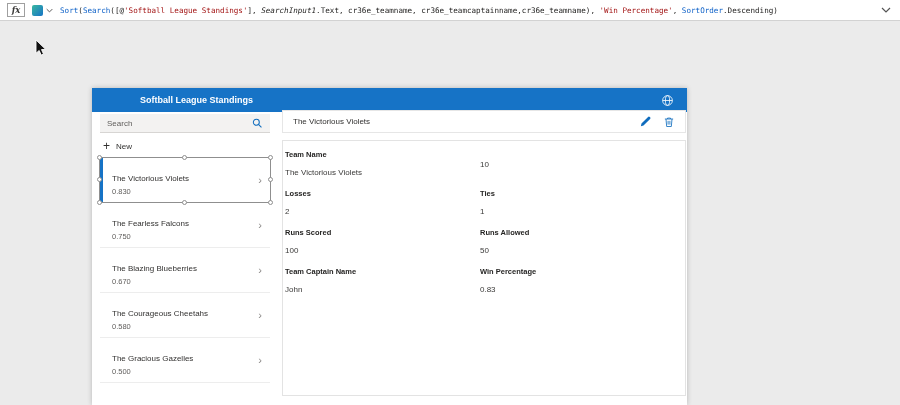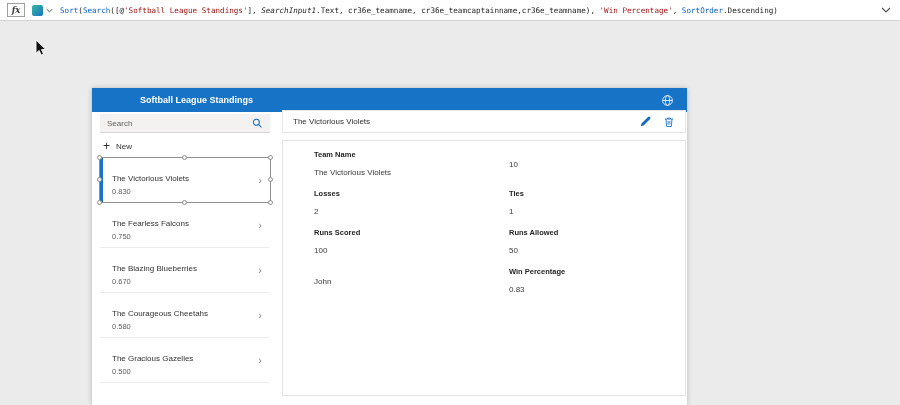--- a/index.html
+++ b/index.html
@@ -61,21 +61,21 @@
   .h-bl{left:-3px;bottom:-3px}.h-bc{left:calc(50% - 3px);bottom:-3px}.h-br{right:-3px;bottom:-3px}
 
   
   .detail-titlebar { position:absolute; left:190px; top:22px; width:404px; height:23px;
                      background:#fff; border:1px solid #e6e6e6; display:flex;
                      align-items:center; gap:12px; padding:0 10px; }
   .dtitle { flex:1; font-size:8px; color:#323130; }
   .icon-btn { color:var(--accent_blue,#0f6cbd); display:flex; cursor:default; }
 
   .detail-card { position:absolute; left:190px; top:52px; width:404px; height:256px;
-                 background:#fff; border:1px solid #e3e3e3; padding:10px 0 0 31px;
+                 background:#fff; border:1px solid #e3e3e3; padding:10px 0 0 2px;
                  display:grid; grid-template-columns:195px 1fr; grid-auto-rows:39px; }
   .flabel { font-size:7.5px; font-weight:bold; color:#252423; line-height:8px; }
   .fvalue { font-size:8px; color:#3b3a39; margin-top:10px; line-height:8px; }
 </style>
 </head>
 <body>
 
 <div class="screen">
 
   <div class="fbar">
@@ -206,20 +206,21 @@
       </div>
       <div class="field">
         <div class="flabel">Runs Scored</div>
         <div class="fvalue">100</div>
       </div>
       <div class="field">
         <div class="flabel">Runs Allowed</div>
         <div class="fvalue">50</div>
       </div>
       <div class="field">
+        <div class="flabel">Team Captain Name</div>
         <div class="fvalue">John</div>
       </div>
       <div class="field">
         <div class="flabel">Win Percentage</div>
         <div class="fvalue">0.83</div>
       </div>
     </div>
 
   </div>
 </div>

